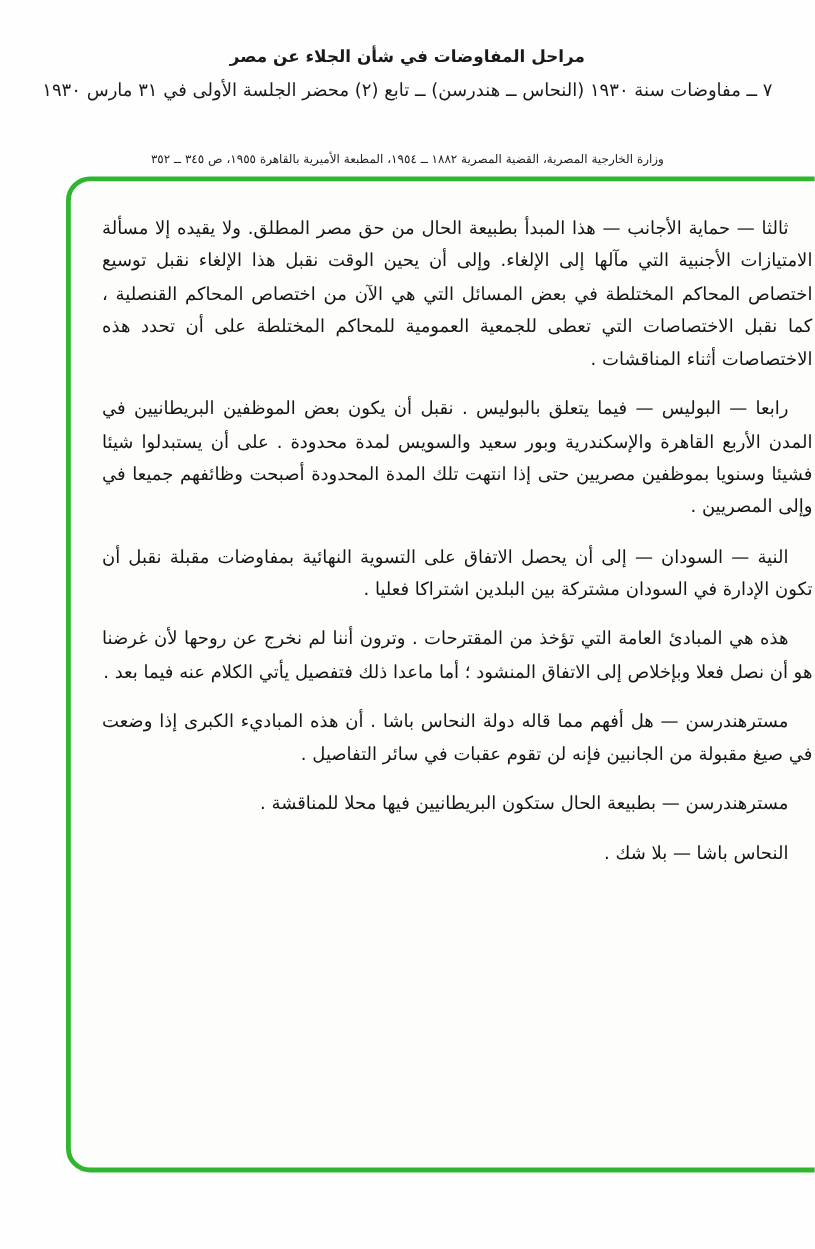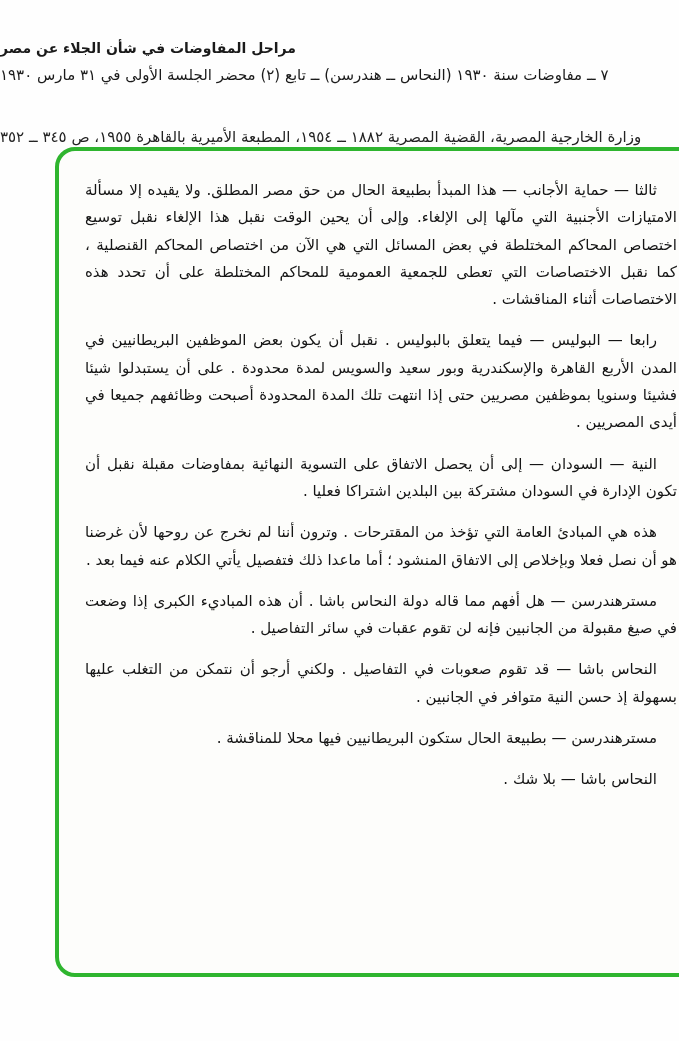--- a/index.html
+++ b/index.html
@@ -10,37 +10,37 @@
   }
   .page {
     position: relative;
     width: 679px;
     height: 1041px;
     background: #fefefe;
     overflow: hidden;
   }
   .header {
     direction: rtl;
-    text-align: left;
+    text-align: center;
     padding-top: 40px;
     color: #1a1a1a;
   }
   .doc-title {
     font-size: 14px;
     font-weight: bold;
     letter-spacing: 0.5px;
     margin-bottom: 10px;
   }
   .doc-subtitle {
     font-size: 15px;
     font-weight: normal;
     margin-bottom: 9px;
   }
   .doc-source {
-    font-size: 15px;
+    font-size: 10px;
     color: #222222;
     margin-bottom: 4px;
     margin-top: 44px;
   }
   .green-box {
     position: absolute;
     left: 55px;
     top: 147px;
     width: 652px;
     height: 830px;
@@ -72,23 +72,22 @@
 
   <div class="header">
     <div class="doc-title">مراحل المفاوضات في شأن الجلاء عن مصر</div>
     <div class="doc-subtitle">٧ ــ مفاوضات سنة ١٩٣٠ (النحاس ــ هندرسن) ــ تابع (٢) محضر الجلسة الأولى في ٣١ مارس ١٩٣٠</div>
     <div class="doc-source">وزارة الخارجية المصرية، القضية المصرية ١٨٨٢ ــ ١٩٥٤، المطبعة الأميرية بالقاهرة ١٩٥٥، ص ٣٤٥ ــ ٣٥٢</div>
   </div>
 
   <div class="green-box">
     <div class="body-text">
       <p class="para">ثالثا — حماية الأجانب — هذا المبدأ بطبيعة الحال من حق مصر المطلق. ولا يقيده إلا مسألة الامتيازات الأجنبية التي مآلها إلى الإلغاء. وإلى أن يحين الوقت نقبل هذا الإلغاء نقبل توسيع اختصاص المحاكم المختلطة في بعض المسائل التي هي الآن من اختصاص المحاكم القنصلية ، كما نقبل الاختصاصات التي تعطى للجمعية العمومية للمحاكم المختلطة على أن تحدد هذه الاختصاصات أثناء المناقشات .</p>
-      <p class="para">رابعا — البوليس — فيما يتعلق بالبوليس . نقبل أن يكون بعض الموظفين البريطانيين في المدن الأربع القاهرة والإسكندرية وبور سعيد والسويس لمدة محدودة . على أن يستبدلوا شيئا فشيئا وسنويا بموظفين مصريين حتى إذا انتهت تلك المدة المحدودة أصبحت وظائفهم جميعا في أيدى المصريين .</p>
+      <p class="para">رابعا — البوليس — فيما يتعلق بالبوليس . نقبل أن يكون بعض الموظفين البريطانيين في المدن الأربع القاهرة والإسكندرية وبور سعيد والسويس لمدة محدودة . على أن يستبدلوا شيئا فشيئا وسنويا بموظفين مصريين حتى إذا انتهت تلك المدة المحدودة أصبحت وظائفهم جميعا في وإلى المصريين .</p>
       <p class="para">النية — السودان — إلى أن يحصل الاتفاق على التسوية النهائية بمفاوضات مقبلة نقبل أن تكون الإدارة في السودان مشتركة بين البلدين اشتراكا فعليا .</p>
       <p class="para">هذه هي المبادئ العامة التي تؤخذ من المقترحات . وترون أننا لم نخرج عن روحها لأن غرضنا هو أن نصل فعلا وبإخلاص إلى الاتفاق المنشود ؛ أما ماعدا ذلك فتفصيل يأتي الكلام عنه فيما بعد .</p>
       <p class="para">مسترهندرسن — هل أفهم مما قاله دولة النحاس باشا . أن هذه المباديء الكبرى إذا وضعت في صيغ مقبولة من الجانبين فإنه لن تقوم عقبات في سائر التفاصيل .</p>
-      <p class="para">النحاس باشا — قد تقوم صعوبات في التفاصيل . ولكني أرجو أن نتمكن من التغلب عليها بسهولة إذ حسن النية متوافر في الجانبين .</p>
       <p class="para">مسترهندرسن — بطبيعة الحال ستكون البريطانيين فيها محلا للمناقشة .</p>
       <p class="para">النحاس باشا — بلا شك .</p>
     </div>
   </div>
 
 </div>
 
 </body></html>

